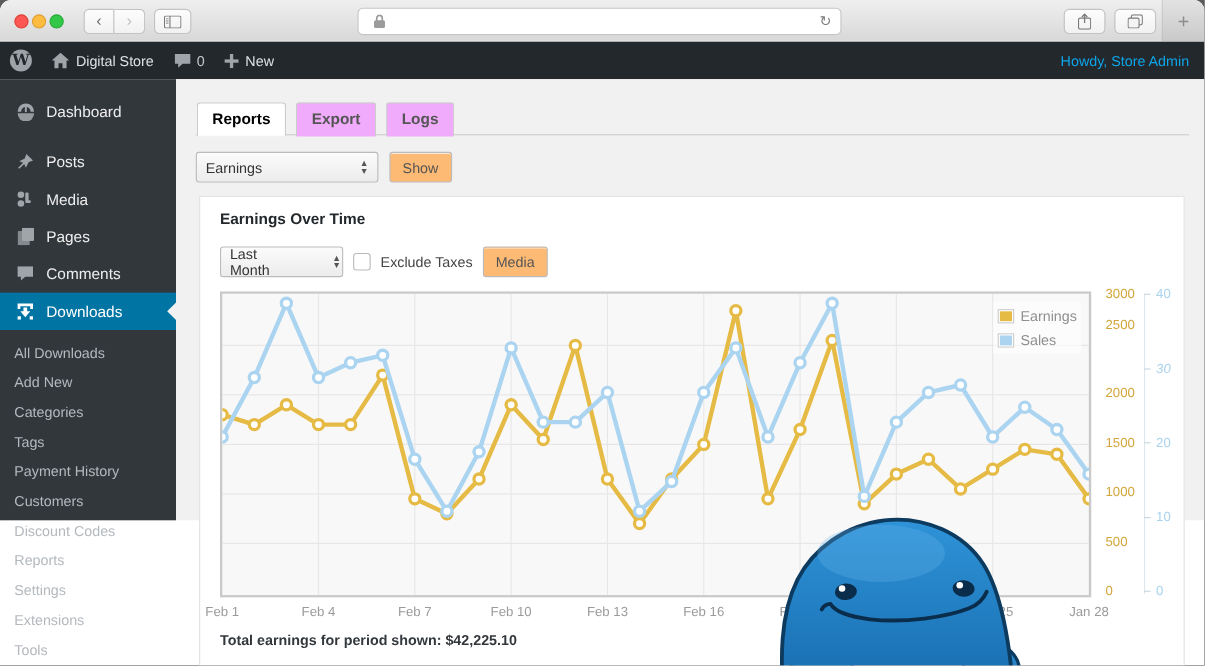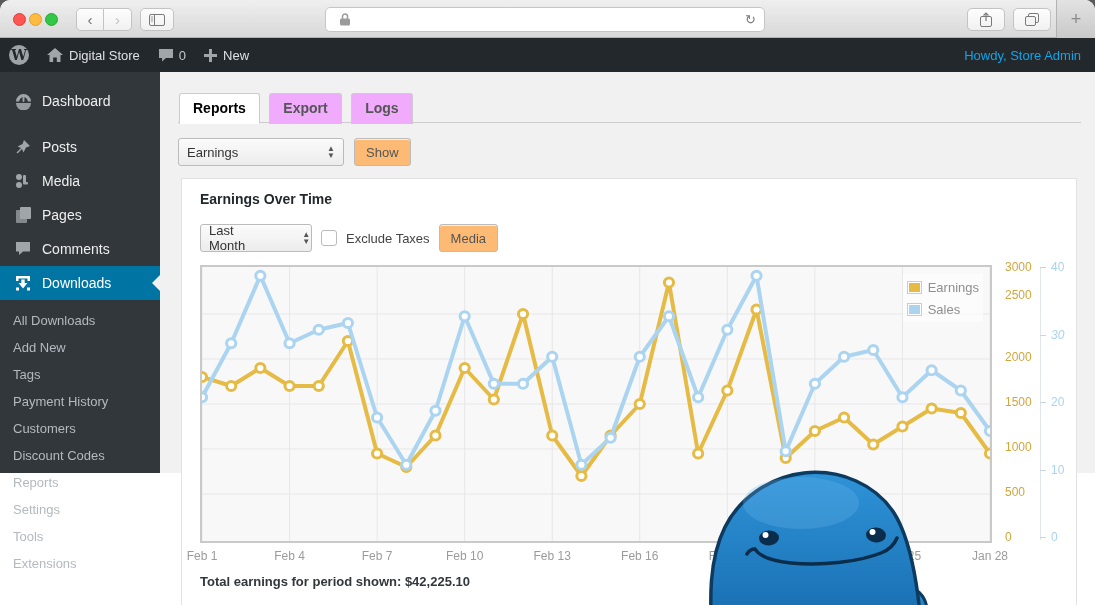--- a/index.html
+++ b/index.html
@@ -233,28 +233,29 @@
               <path d="M6.3 4.5 H9.7 V8 H12.5 L8 13.5 L3.5 8 H6.3 Z"></path>
               <rect x="1" y="12.5" width="3" height="3"></rect>
               <rect x="12" y="12.5" width="3" height="3"></rect>
             </svg>
           </span>
         <span>Downloads</span>
       </div>
       <div class="submenu">
           <div class="sub-item">All Downloads</div>
           <div class="sub-item">Add New</div>
+          <div class="sub-item">Categories</div>
           <div class="sub-item">Tags</div>
           <div class="sub-item">Payment History</div>
           <div class="sub-item">Customers</div>
           <div class="sub-item">Discount Codes</div>
           <div class="sub-item">Reports</div>
           <div class="sub-item">Settings</div>
+          <div class="sub-item">Extensions</div>
           <div class="sub-item">Tools</div>
-          <div class="sub-item">Extensions</div>
         </div>
     </div>
 
     <div class="content">
       <div class="tab-bar">
         <span class="tab active">Reports</span>
         <span class="tab">Export</span>
         <span class="tab">Logs</span>
       </div>
 

